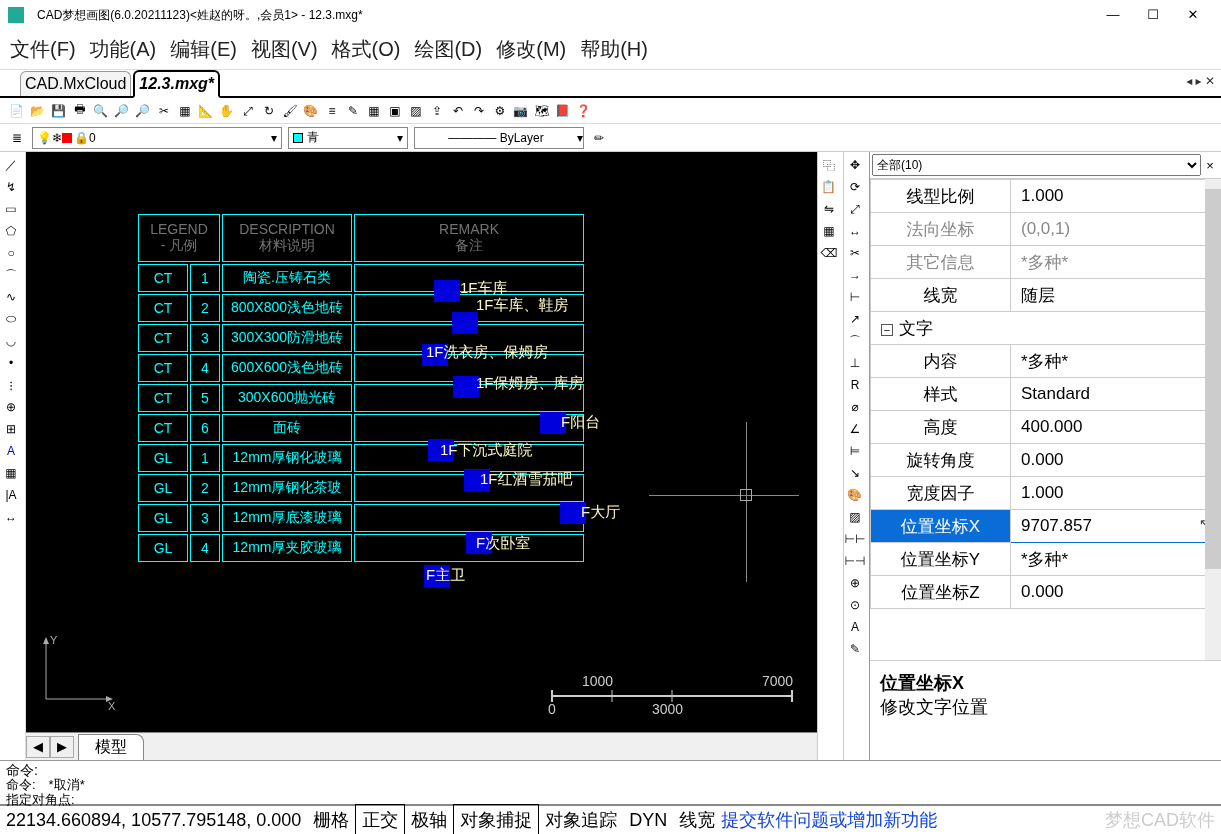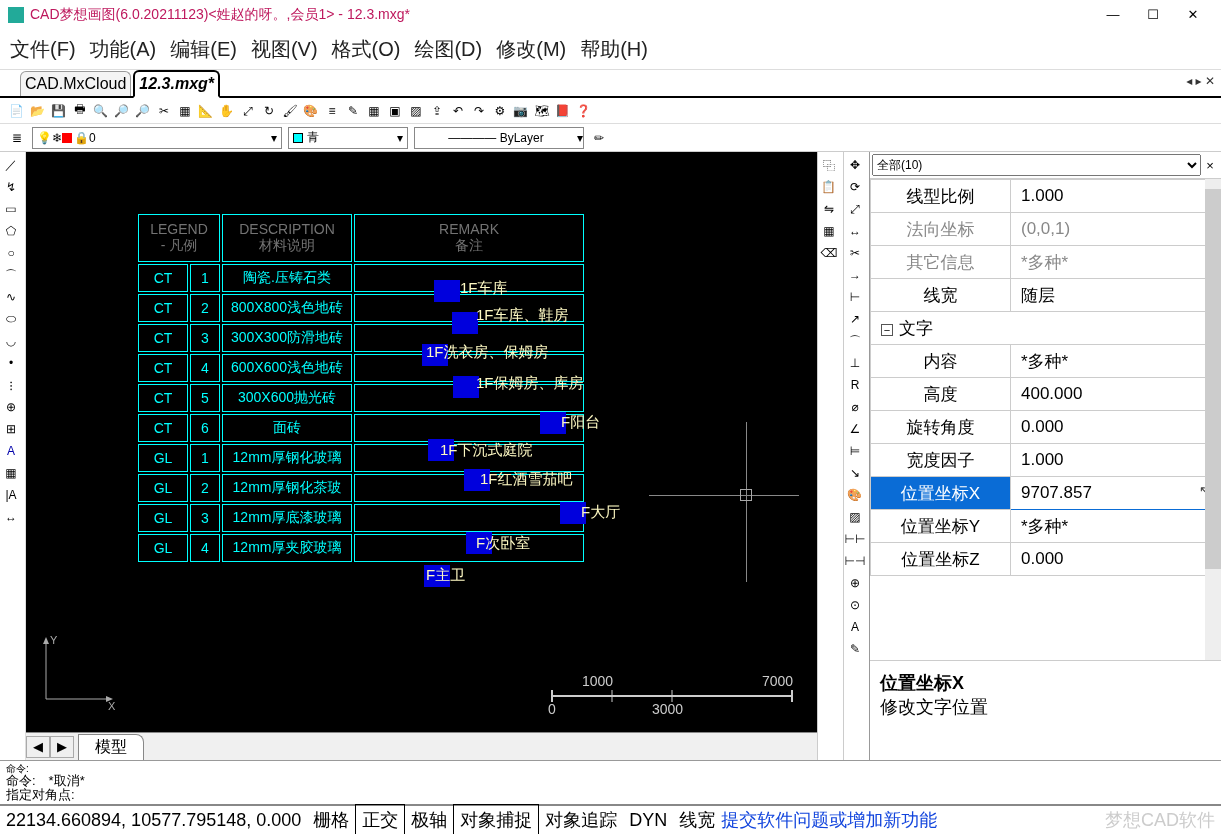--- a/index.html
+++ b/index.html
@@ -1,19 +1,19 @@
 <!DOCTYPE html>
 <html><head>
 <meta charset="utf-8">
 <style>
 * { box-sizing: border-box; margin: 0; padding: 0; font-family: "Microsoft YaHei", sans-serif; }
 body { width: 1221px; height: 834px; background: #fff; overflow: hidden; font-size: 13px; }
 .titlebar { height: 30px; display: flex; align-items: center; padding: 0 8px; }
 .titlebar .icon { width: 16px; height: 16px; background: #2a9; margin-right: 6px; display: inline-block; }
-.titlebar .title { flex: 1; color: #be185d; font-size: 14px; }
+.titlebar .title { flex: 1; color: #000000; font-size: 12px; margin-left: 7px; }
 .titlebar .winbtn { width: 40px; height: 28px; text-align: center; line-height: 28px; font-size: 13px; color: #000; }
 .menubar { height: 40px; display: flex; align-items: center; padding: 0 10px; background: #fff; border-bottom: 1px solid #ddd; }
 .menubar span { font-size: 20px; color: #222; margin-right: 14px; }
 .tabs { height: 28px; display: flex; align-items: flex-end; padding-left: 20px; border-bottom: 2px solid #000; background: #fff; position: relative; }
 .tab { padding: 3px 4px; border: 1px solid #999; border-bottom: none; border-top-left-radius: 6px; border-top-right-radius: 6px; font-size: 16px; background: #f4f4f4; margin-right: 2px; }
 .tab.active { background: #fff; font-weight: bold; font-style: italic; border: 2px solid #000; border-bottom: 2px solid #fff; margin-bottom: -2px; }
 .tabctl { position:absolute; right:6px; top:4px; font-size:12px; color:#333; }
 .toolbar1 { height: 26px; display: flex; align-items: center; padding: 2px 8px; gap: 3px; border-bottom: 1px solid #ddd; }
 .tbtn { width: 18px; height: 18px; display: inline-flex; align-items:center; justify-content:center; font-size:12px; }
 .toolbar2 { height: 28px; display: flex; align-items: center; padding: 2px 8px; gap: 6px; border-bottom: 1px solid #ccc; }
@@ -237,21 +237,21 @@
               <td>GL</td>
               <td>4</td>
               <td>12mm厚夹胶玻璃</td>
               <td></td>
             </tr>
       </tbody>
         </table>
       <div class="blue-box" style="left:408px;top:128px"></div>
       <div class="remark-text" style="left:434px;top:127px">1F车库</div>
       <div class="blue-box" style="left:426px;top:160px"></div>
-      <div class="remark-text" style="left:450px;top:154px">1F车库、鞋房</div>
+      <div class="remark-text" style="left:450px;top:144px">1F车库、鞋房</div>
       <div class="blue-box" style="left:396px;top:192px"></div>
       <div class="remark-text" style="left:400px;top:191px">1F洗衣房、保姆房</div>
       <div class="blue-box" style="left:427px;top:224px"></div>
       <div class="remark-text" style="left:450px;top:222px">1F保姆房、库房</div>
       <div class="blue-box" style="left:514px;top:260px"></div>
       <div class="remark-text" style="left:535px;top:261px">F阳台</div>
       <div class="blue-box" style="left:402px;top:287px"></div>
       <div class="remark-text" style="left:414px;top:289px">1F下沉式庭院</div>
       <div class="blue-box" style="left:438px;top:317px"></div>
       <div class="remark-text" style="left:454px;top:318px">1F红酒雪茄吧</div>
@@ -357,20 +357,24 @@
                 <td>随层</td>
               </tr>
           <tr>
                 <td colspan="2" class="group"><span class="box">−</span><span>文字</span></td>
               </tr>
           <tr>
                 <td class="key">内容</td>
                 <td>*多种*</td>
               </tr>
           <tr>
+                <td class="key">样式</td>
+                <td>Standard</td>
+              </tr>
+          <tr>
                 <td class="key">高度</td>
                 <td>400.000</td>
               </tr>
           <tr>
                 <td class="key">旋转角度</td>
                 <td>0.000</td>
               </tr>
           <tr>
                 <td class="key">宽度因子</td>
                 <td>1.000</td>
@@ -395,21 +399,21 @@
       </div>
       <div class="prop-foot">
         <div style="font-weight:bold">位置坐标X</div>
         <div>修改文字位置</div>
       </div>
     </div>
   </div>
 </div>
 
 <div class="cmdline">
-  <div style="font-size:10px">命令:</div>
+  <div style="font-size:14px">命令:</div>
   <div>命令:　*取消*</div>
   <div>指定对角点:</div>
 </div>
 
 <div class="statusbar">
   <span class="coords">22134.660894, 10577.795148, 0.000</span>
   <span class="toggle">栅格</span>
   <span class="toggle on">正交</span>
   <span class="toggle">极轴</span>
   <span class="toggle on">对象捕捉</span>

